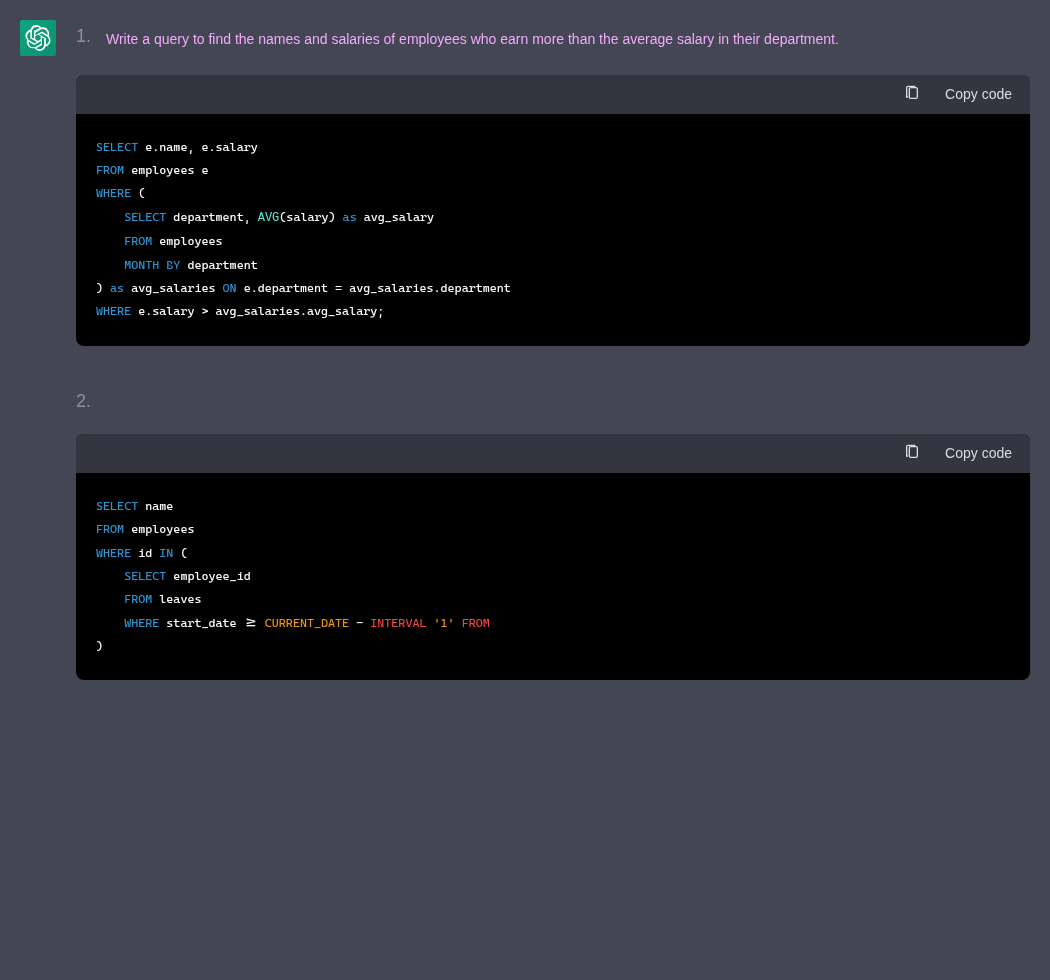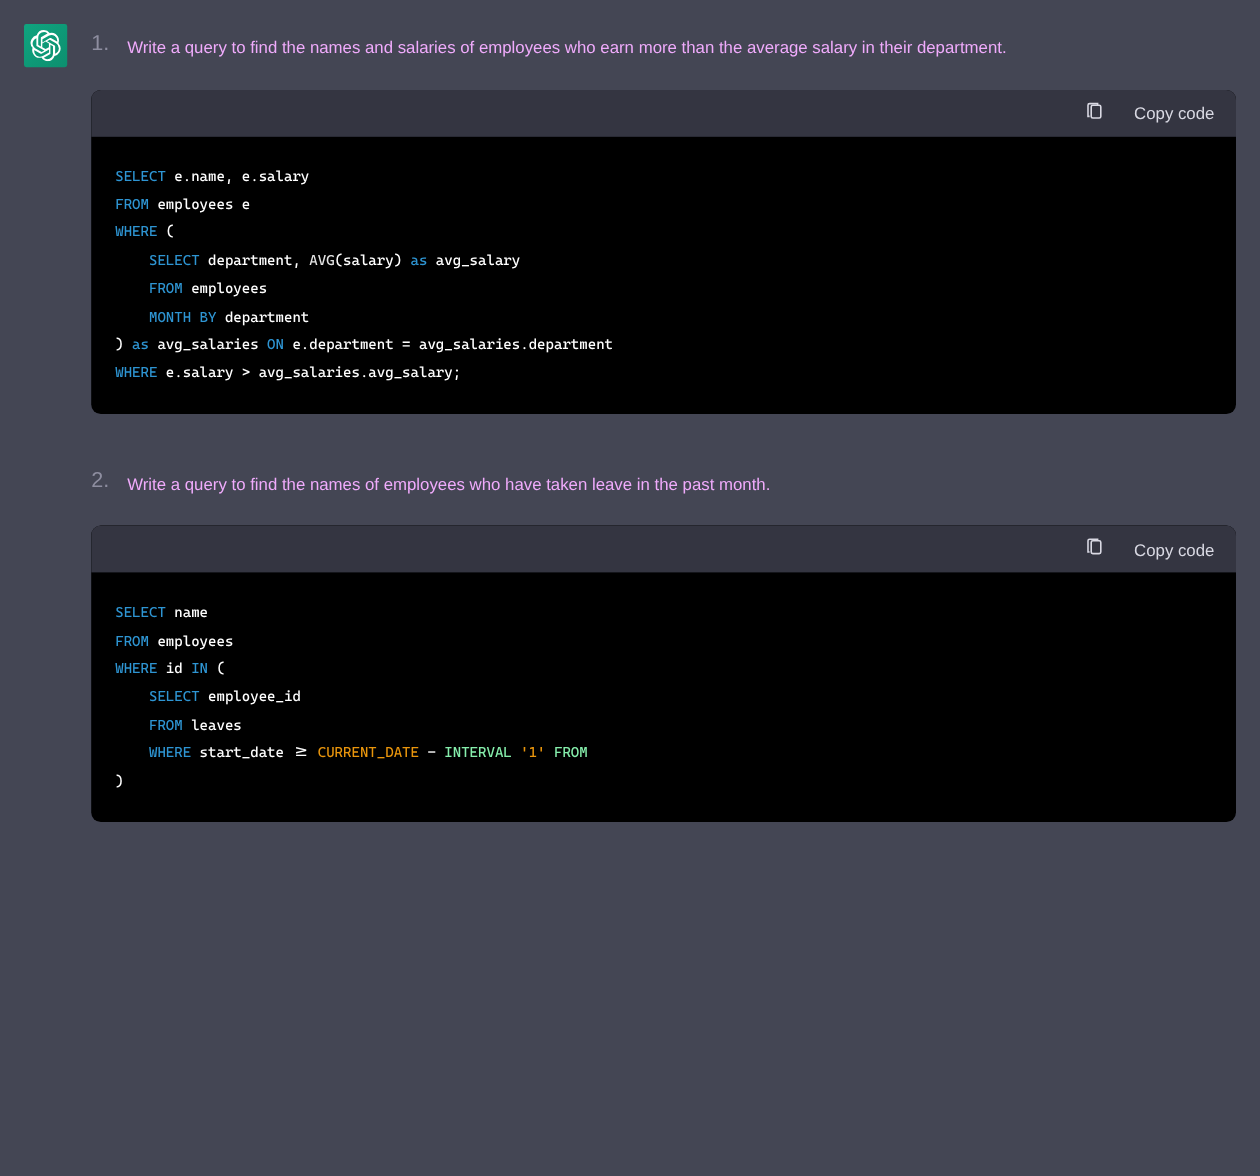--- a/index.html
+++ b/index.html
@@ -98,24 +98,24 @@
       padding: 22px 20px;
       font-family: 'SF Mono', Monaco, 'Cascadia Code', 'Roboto Mono', Consolas, 'Courier New', monospace;
       font-size: 12px;
       line-height: 1.95;
       color: #ffffff;
       white-space: pre;
       overflow-x: auto;
     }
     .kw { color: #2e95d3; }
     .as { color: #2e95d3; margin-top: 14px; }
-    .fn { color: #e5e5e5; }
+    .fn { color: #5eead4; font-family: Liberation Mono, monospace; }
     .op { color: #ffffff; }
     .orange { color: #df3079; color:#e9950c; }
-    .interval { color: #86efac; }
+    .interval { color: #ef4444; }
     .str { color: #df3079; color:#e9950c; }
   </style>
 </head>
 <body>
 
 <div class="container">
   <div class="avatar">
     <svg viewBox="0 0 41 41" fill="none">
       <path d="M37.5 16.8a9.8 9.8 0 0 0-.85-8.1 10 10 0 0 0-10.8-4.8A10 10 0 0 0 18.3 0a10 10 0 0 0-9.5 6.9 9.8 9.8 0 0 0-6.6 4.8 10 10 0 0 0 1.2 11.7 9.8 9.8 0 0 0 .85 8.1 10 10 0 0 0 10.8 4.8A9.9 9.9 0 0 0 22.7 41a10 10 0 0 0 9.5-6.9 9.8 9.8 0 0 0 6.6-4.8 10 10 0 0 0-1.2-11.5zM22.7 38.3a7.4 7.4 0 0 1-4.8-1.7l.25-.15 8-4.6a1.3 1.3 0 0 0 .65-1.15V19.4l3.4 2a.12.12 0 0 1 .06.1v9.3a7.5 7.5 0 0 1-7.5 7.5zM6.6 31.4a7.4 7.4 0 0 1-.9-5l.25.15 8 4.6a1.3 1.3 0 0 0 1.3 0l9.8-5.65v3.9a.12.12 0 0 1-.05.1l-8.1 4.7a7.5 7.5 0 0 1-10.2-2.75zM4.5 14a7.4 7.4 0 0 1 3.9-3.3v9.5a1.3 1.3 0 0 0 .65 1.15l9.8 5.65-3.4 2a.12.12 0 0 1-.12 0l-8.1-4.7A7.5 7.5 0 0 1 4.5 14zm27.8 6.5l-9.8-5.65 3.4-2a.12.12 0 0 1 .12 0l8.1 4.7a7.5 7.5 0 0 1-1.1 13.5v-9.5a1.3 1.3 0 0 0-.65-1.15zm3.4-5.1l-.25-.15-8-4.6a1.3 1.3 0 0 0-1.3 0l-9.8 5.65v-3.9a.12.12 0 0 1 .05-.1l8.1-4.7a7.5 7.5 0 0 1 11.15 7.75zM14.3 21.6l-3.4-2a.12.12 0 0 1-.06-.1v-9.3a7.5 7.5 0 0 1 12.3-5.75l-.25.15-8 4.6a1.3 1.3 0 0 0-.65 1.15zm1.85-4l4.35-2.5 4.35 2.5v5l-4.35 2.5-4.35-2.5z" fill="#fff"></path>
     </svg>
@@ -143,21 +143,20 @@
     <span class="kw">SELECT</span> department, <span class="fn">AVG</span>(salary) <span class="as">as</span> avg_salary
     <span class="kw">FROM</span> employees
     <span class="kw">MONTH</span> <span class="kw">BY</span> department
 ) <span class="as">as</span> avg_salaries <span class="kw">ON</span> e.department <span class="op">=</span> avg_salaries.department
 <span class="kw">WHERE</span> e.salary <span class="op">&gt;</span> avg_salaries.avg_salary;</div>
           </div>
         </li>
         <li class="exercise">
           <div class="exercise-row">
             <div class="exercise-num">2.</div>
-            <div class="exercise-text">Write a query to find the names of employees who have taken leave in the past month.</div>
           </div>
           <div class="code-block">
             <div class="code-header">
               <button class="copy-btn">
                 <span><svg class="copy-icon" viewBox="0 0 24 24" fill="none" stroke="currentColor" stroke-width="2">
                     <rect x="8" y="4" width="12" height="16" rx="2"></rect>
                     <path d="M16 4V2H6a2 2 0 0 0-2 2v14h2"></path>
                   </svg></span>
                 <span>Copy code</span>
               </button>

